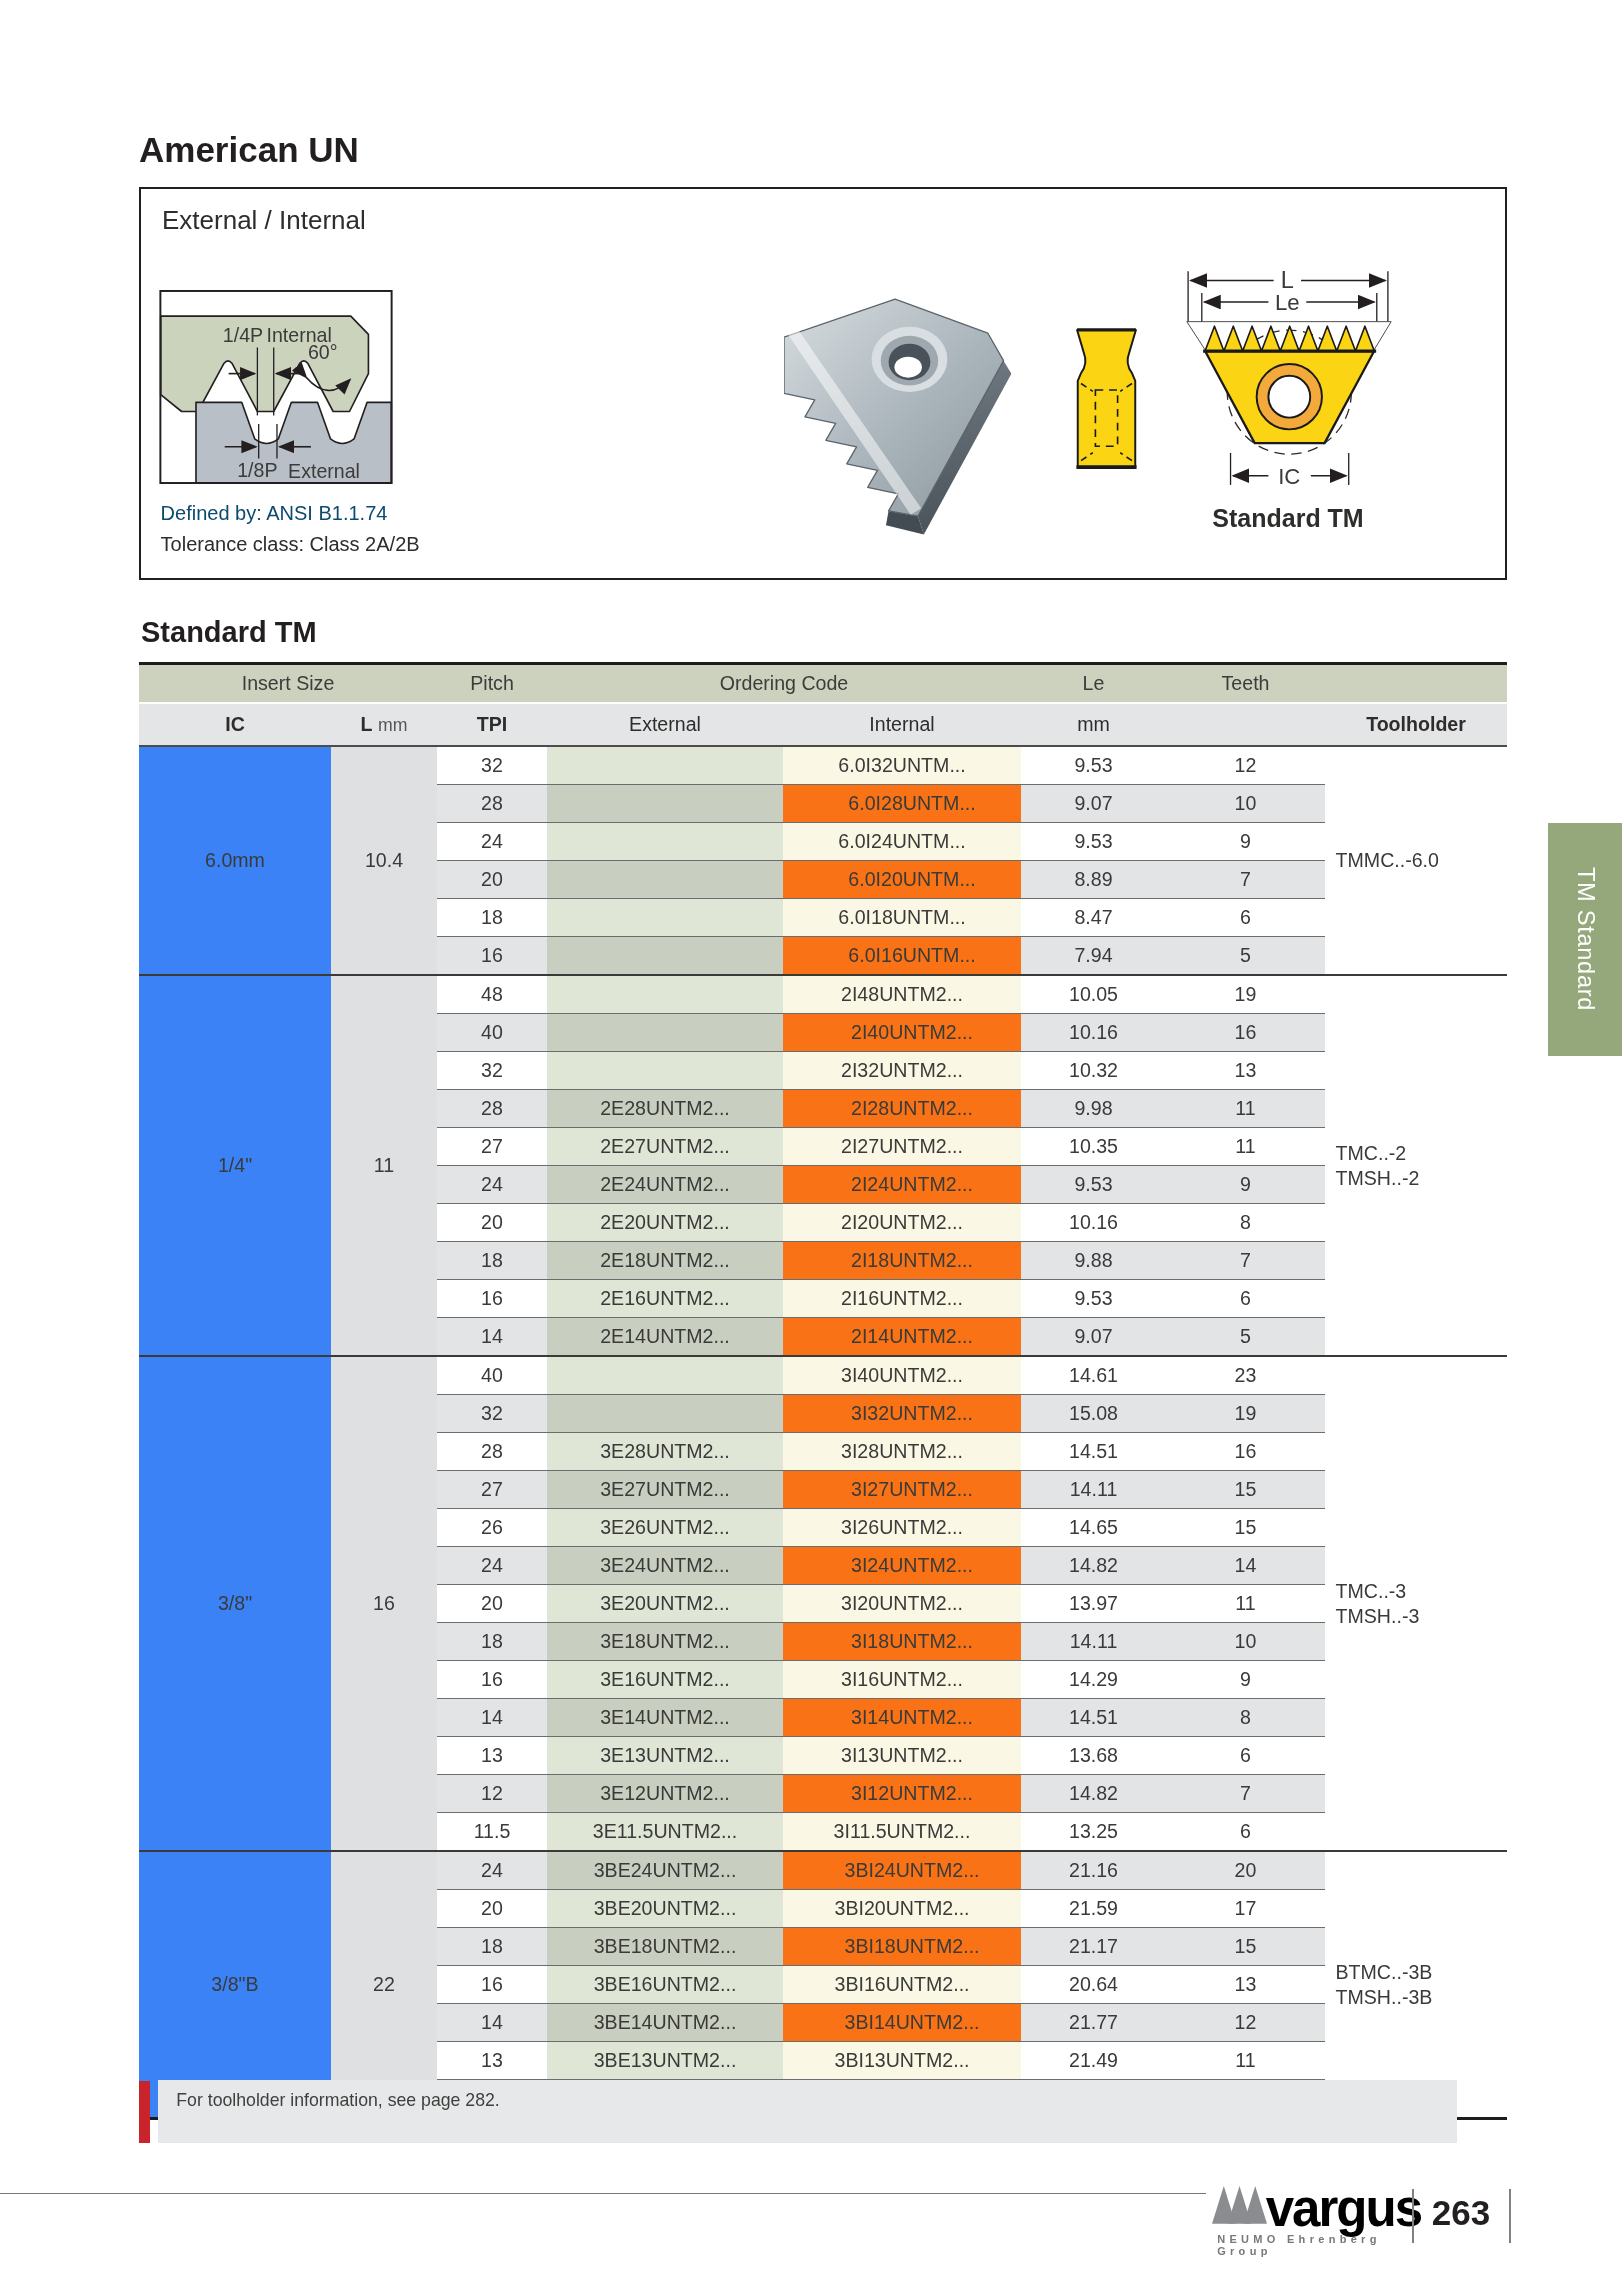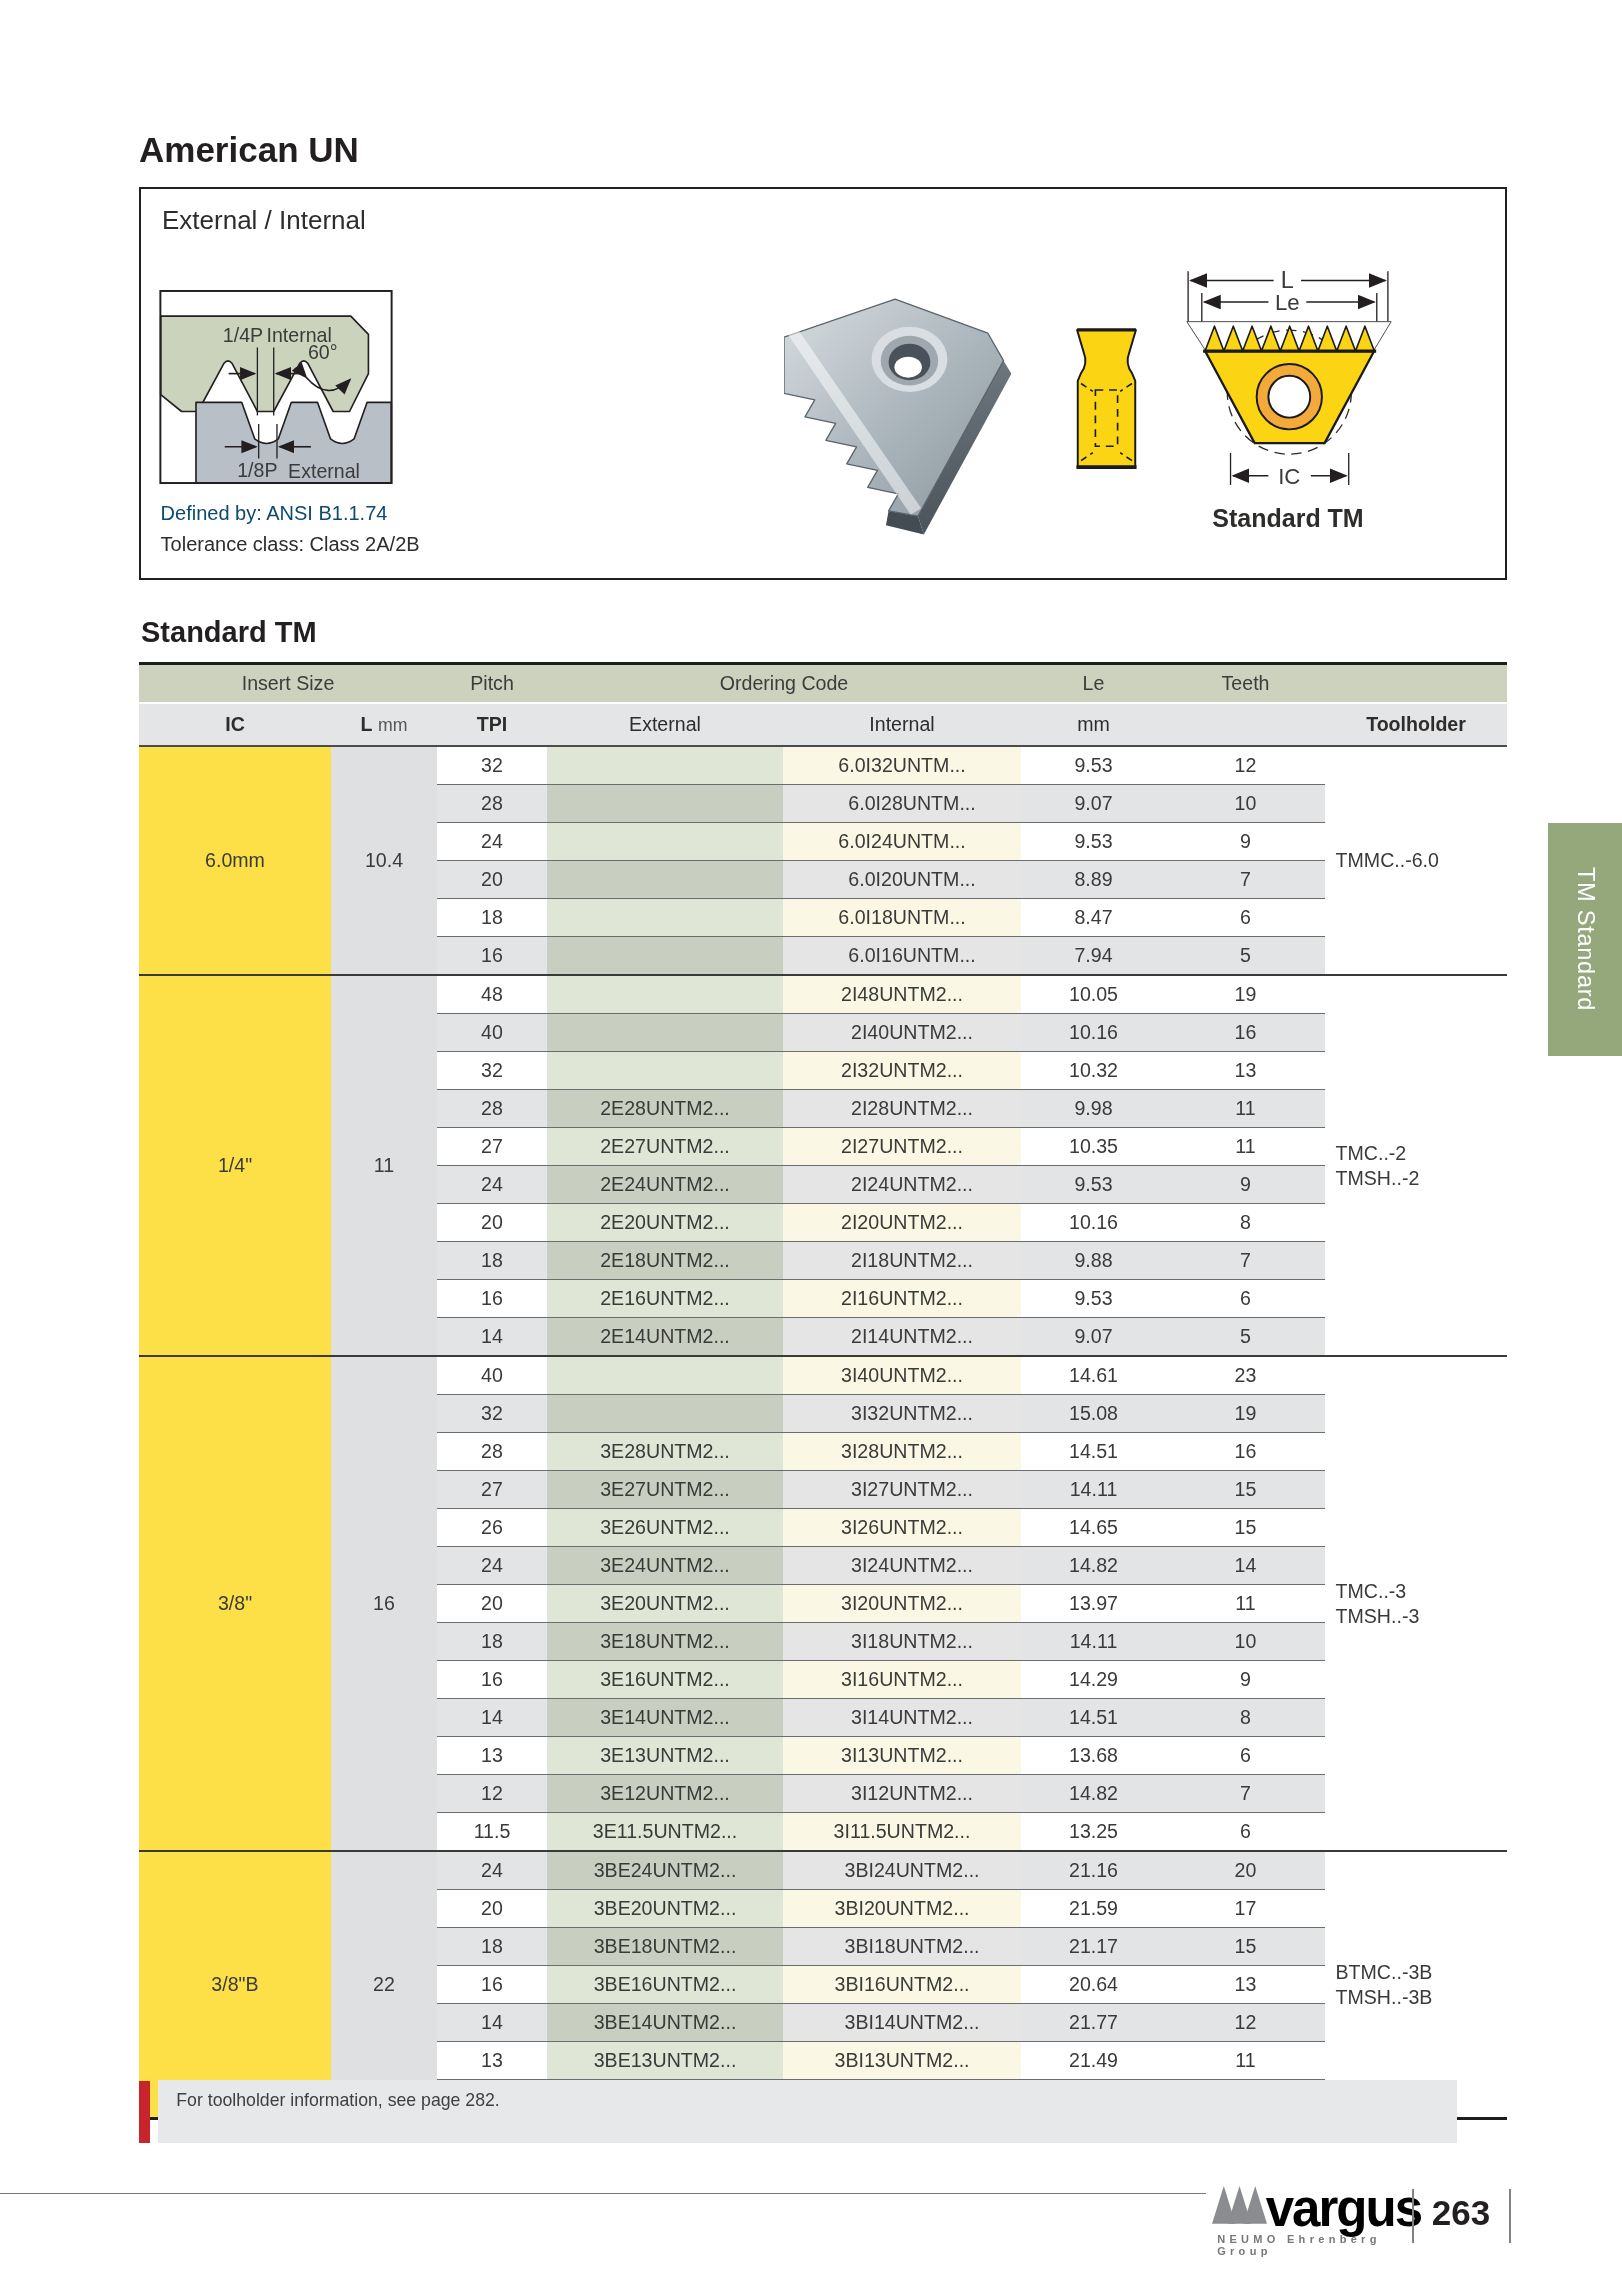--- a/index.html
+++ b/index.html
@@ -26,25 +26,25 @@
 
   
   #table-wrap { left:139px; top:662px; }
   table { border-collapse:collapse; table-layout:fixed; width:1368px; font-size:19.6px; color:#3a3a39; border-bottom:3.3px solid #1d1d1b; }
   th { font-weight:normal; }
   .gh { background:#cdd2bf; height:35px; border-top:3.3px solid #1d1d1b; border-bottom:2px solid #ffffff; color:#3c3c3b; text-align:center; }
   .sh { background:#e4e5e7; height:39px; border-bottom:2px solid #4c4c4b; text-align:center; color:#2e2d2c; }
   .b  { font-weight:bold; }
   .unit { font-size:17.7px; color:#55565a; }
   td { height:37px; text-align:center; vertical-align:middle; padding:0; }
-  .c-ic { background:#fde047;margin-top:36px; }
+  .c-ic { background:#3b82f6;margin-top:36px; }
   .c-l  { background:#dfe0e2; }
   .on   { background:#e3e4e6; }
   .c-ext { background:#dfe6d6; } .c-ext.on { background:#c9cfc0; }
-  .c-int { background:#faf8e4;margin-top:24px; } .c-int.on { background:#e5e5e5;padding-left:20px; }
+  .c-int { background:#faf8e4;margin-top:24px; } .c-int.on { background:#f97316;padding-left:20px; }
   .mid { border-bottom:1.3px solid #6b6c6e; }
   tr.bs td { border-top:2.6px solid #3a3a39; }
   .c-tool { text-align:left; padding-left:10.5px; line-height:1.25; background:#fff; }
 
   
   #side-tab { left:1548px; top:823px; width:75px; height:233px; background:#94a87c; display:flex; align-items:center; justify-content:center; }
   #side-tab span { writing-mode:vertical-rl; color:#ffffff; font-size:23.6px; letter-spacing:0.7px; }
 
   
   #note-redbar { left:139px; top:2081px; width:11px; height:62px; background:#c9242b; }

